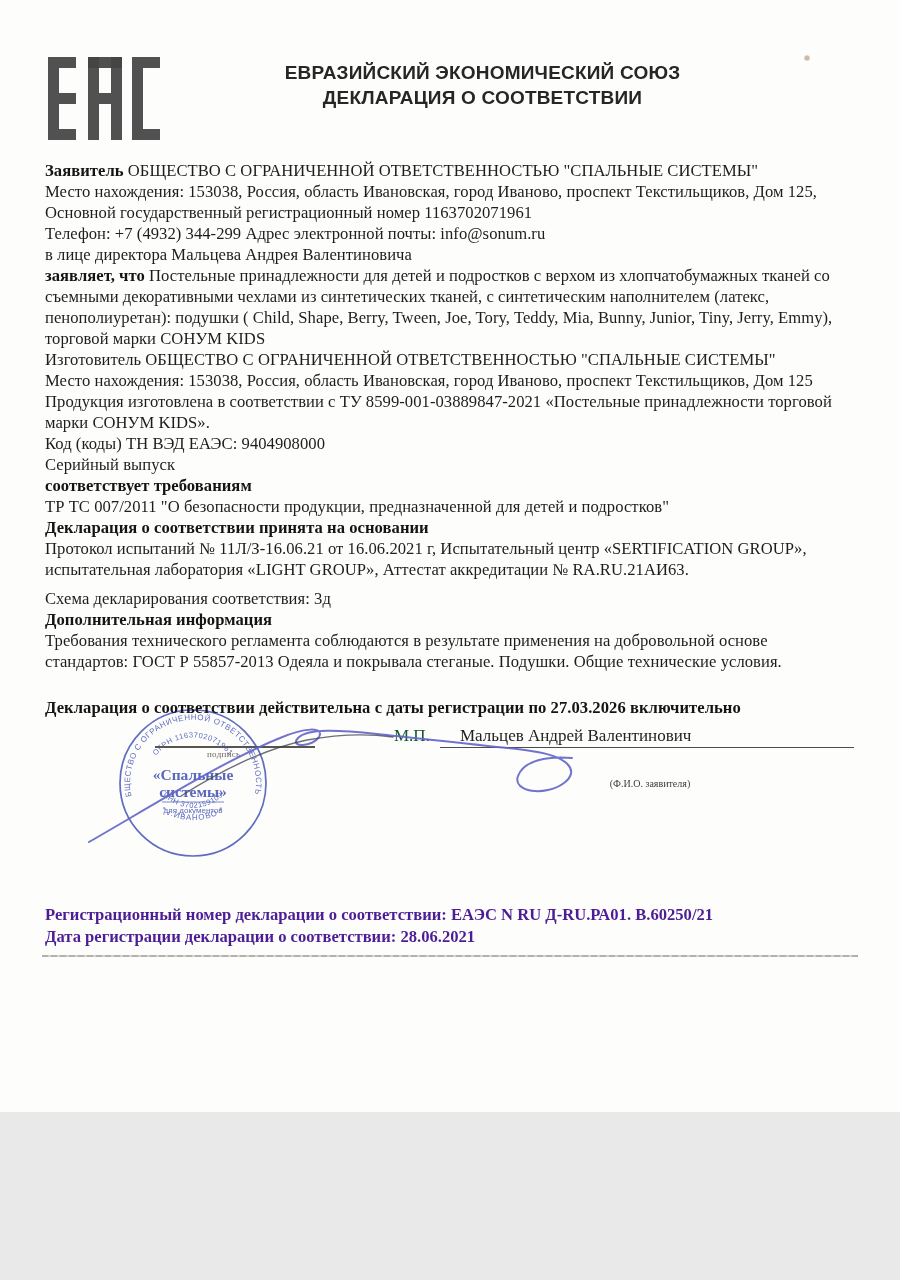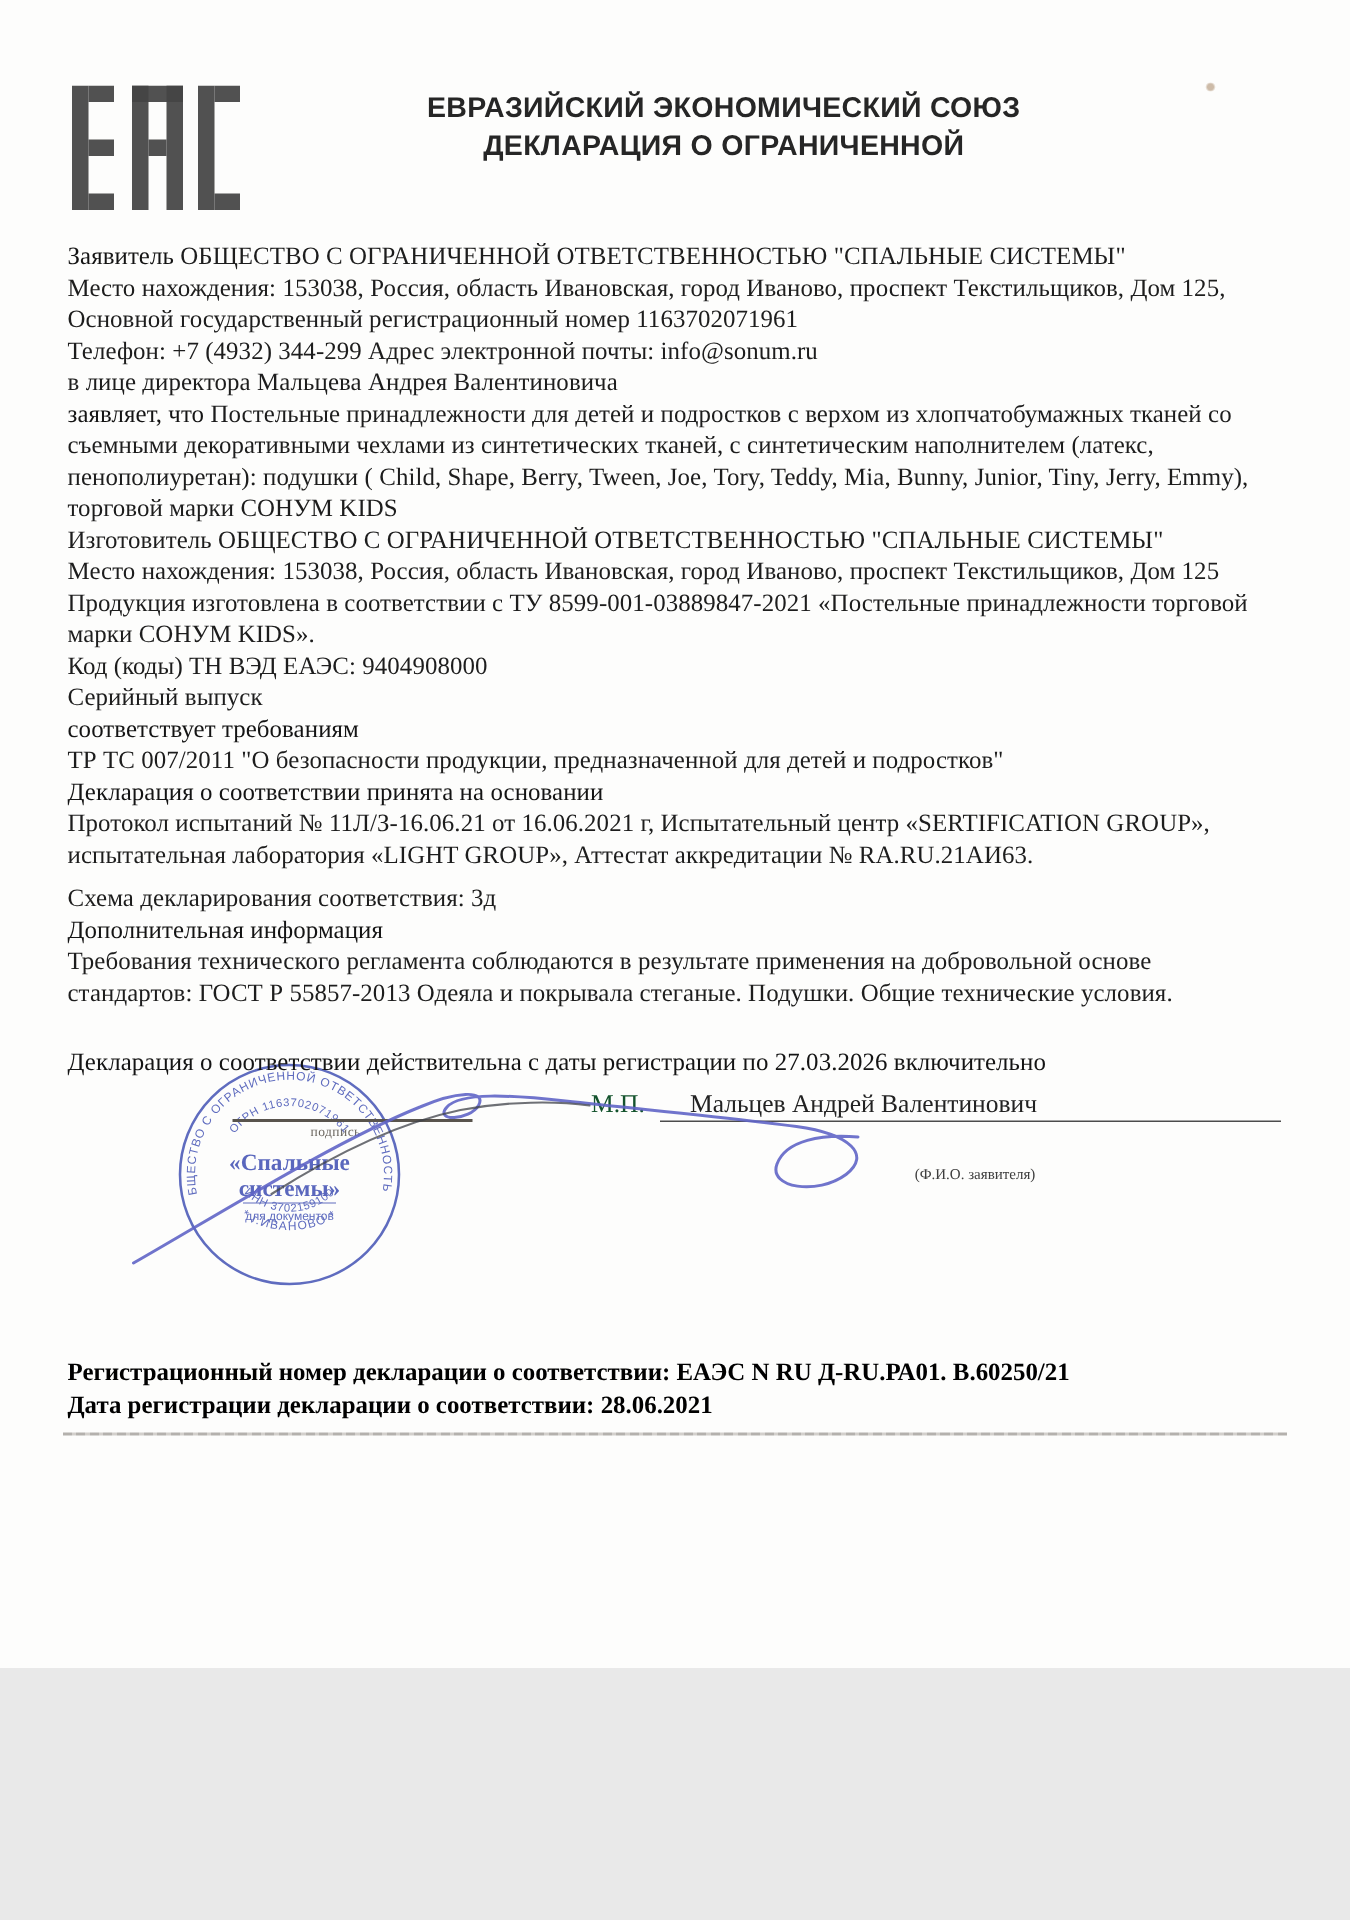--- a/index.html
+++ b/index.html
@@ -16,33 +16,33 @@
     position:absolute;left:150px;top:60px;width:665px;text-align:center;
     font-family:"Liberation Sans",sans-serif;font-weight:bold;
     font-size:19px;line-height:25px;color:#262626;letter-spacing:.2px;
   }
   
   .doc-lines{position:absolute;left:45px;top:160px;width:815px;z-index:2;}
   .doc-line{
     margin:0;height:21px;line-height:21px;font-size:16.6px;
     white-space:nowrap;color:#1d1d1d;letter-spacing:.05px;
   }
-  .doc-line .b{font-weight:normal;color:#141414;}
+  .doc-line .b{font-weight:bold;color:#141414;}
   
   .mp{position:absolute;left:394px;top:726px;font-size:17px;color:#14532d;z-index:2;}
   .sig-line{position:absolute;left:155px;top:746px;width:160px;height:2px;background:#59544d;z-index:2;}
   .sig-caption{position:absolute;left:207px;top:749px;font-size:9px;color:#6b665f;z-index:2;letter-spacing:.3px;}
   .name{position:absolute;left:460px;top:726px;width:380px;text-align:left;font-size:17px;color:#222;z-index:2;}
   .name-line{position:absolute;left:440px;top:747px;width:414px;height:1px;background:#4c4c4c;z-index:2;}
   .name-caption{position:absolute;left:460px;top:751px;width:380px;text-align:center;font-size:10px;color:#3d3d3d;z-index:2;margin-top:27px;}
   .stamp{position:absolute;left:114px;top:704px;width:158px;height:158px;z-index:1;opacity:.92;}
   .signature{position:absolute;left:75px;top:700px;width:560px;height:160px;z-index:3;}
   
   .reg{position:absolute;left:45px;top:904px;z-index:2;}
-  .reg div{font-weight:bold;font-size:16.6px;line-height:22px;color:#000000;white-space:nowrap;}
+  .reg div{font-weight:bold;font-size:16.6px;line-height:22px;color:#4c1d95;white-space:nowrap;}
   .hrule{
     position:absolute;left:42px;top:955px;width:816px;height:2px;z-index:1;
     background:repeating-linear-gradient(90deg,#b4b1ad 0 6px,#d2cfcb 6px 9px);
   }
   .artifact{
     position:absolute;left:803px;top:55px;width:8px;height:6px;border-radius:50%;
     background:radial-gradient(circle,#cdbba8 0 40%,rgba(205,187,168,0) 70%);
   }
 </style>
 </head>
@@ -62,21 +62,21 @@
     <rect x="40" y="0" width="34" height="11"></rect>
     <rect x="51" y="36" width="12" height="11"></rect>
 
     <rect x="84" y="0" width="11" height="83"></rect>
     <rect x="95" y="0" width="17" height="11"></rect>
     <rect x="95" y="72" width="17" height="11"></rect>
   </svg>
 
   <div class="title">
     <div>ЕВРАЗИЙСКИЙ ЭКОНОМИЧЕСКИЙ СОЮЗ</div>
-    <div>ДЕКЛАРАЦИЯ О ОГРАНИЧЕННОЙ</div>
+    <div>ДЕКЛАРАЦИЯ О СООТВЕТСТВИИ</div>
   </div>
 
   <div class="doc-lines">
       <p class="doc-line"><span class="b">Заявитель </span><span>ОБЩЕСТВО С ОГРАНИЧЕННОЙ ОТВЕТСТВЕННОСТЬЮ "СПАЛЬНЫЕ СИСТЕМЫ"</span></p>
       <p class="doc-line"><span>Место нахождения: 153038, Россия, область Ивановская, город Иваново, проспект Текстильщиков, Дом 125,</span></p>
       <p class="doc-line"><span>Основной государственный регистрационный номер 1163702071961</span></p>
       <p class="doc-line"><span>Телефон: +7 (4932) 344-299 Адрес электронной почты: info@sonum.ru</span></p>
       <p class="doc-line"><span>в лице директора Мальцева Андрея Валентиновича</span></p>
       <p class="doc-line"><span class="b">заявляет, что </span><span>Постельные принадлежности для детей и подростков с верхом из хлопчатобумажных тканей со</span></p>
       <p class="doc-line"><span>съемными декоративными чехлами из синтетических тканей, с синтетическим наполнителем (латекс,</span></p>

